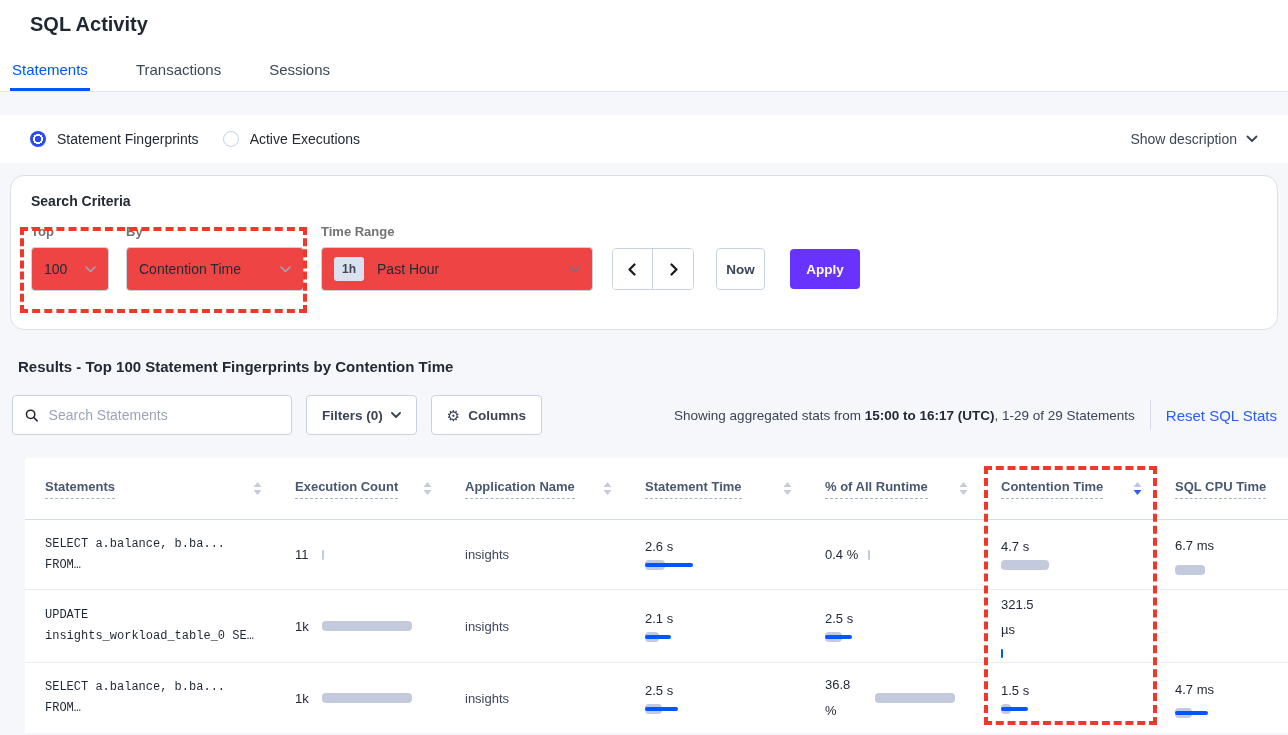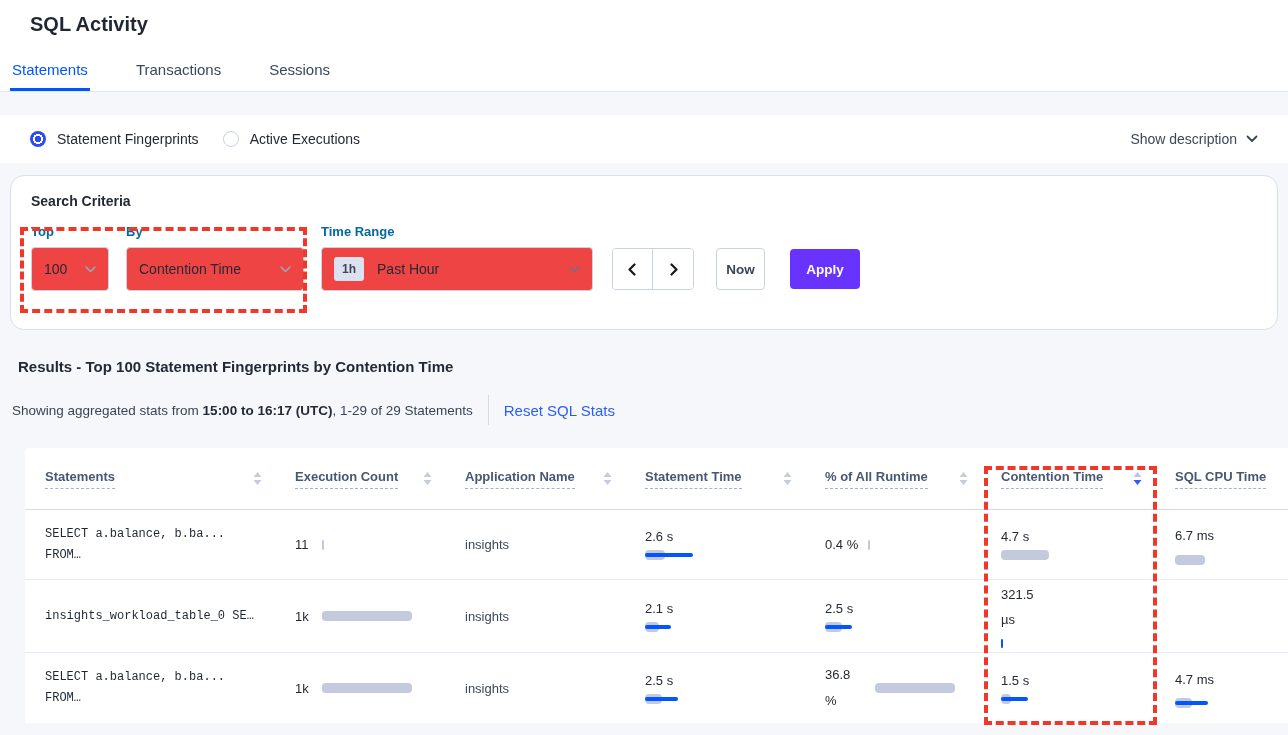--- a/index.html
+++ b/index.html
@@ -20,21 +20,21 @@
   .radio-option { display:flex; align-items:center; gap:11px; margin-right:24px; font-size:14px; color:#242a35; cursor:pointer; }
   .radio-circle { width:16px; height:16px; border-radius:50%; flex:0 0 auto; }
   .radio-circle.selected { background:radial-gradient(circle,#2b4cf2 0,#2b4cf2 3px,#fff 3px,#fff 5px,#2b4cf2 5px,#2b4cf2 9px); }
   .radio-circle.unselected { border:1px solid #c9d2e0; background:#fff; }
   .show-desc { display:flex; align-items:center; gap:9px; font-size:14px; color:#3c4758; cursor:pointer; }
   
   .criteria-card { background:#fff; border:1px solid #d9dfeb; border-radius:14px; margin:12px 10px 0; height:155px; padding:17px 20px; }
   .criteria-heading { font-size:14px; font-weight:700; color:#242a35; margin-bottom:15px; }
   .criteria-row { display:flex; align-items:flex-end; }
   .field { margin-right:17px; }
-  .field-label { font-size:13px; font-weight:700; color:#0369a1; margin-bottom:8px; }
+  .field-label { font-size:13px; font-weight:700; color:#737373; margin-bottom:8px; }
   .select { height:44px; border:1px solid #c9d2e0; border-radius:4px; background:#ef4444; display:flex; align-items:center; justify-content:space-between; padding:0 12px; font-size:14px; color:#242a35; cursor:pointer; }
   .select-left { display:flex; align-items:center; }
   .w-top { width:78px; } .w-by { width:178px; } .w-range { width:272px; }
   .range-badge { background:#dbe1ee; border-radius:3px; font-size:12px; font-weight:700; color:#3c4758; padding:5px 8px; margin-right:13px; }
   .arrow-group { display:flex; height:42px; border:1px solid #c9d2e0; border-radius:4px; background:#fff; margin:0 22px 1px 2px; overflow:hidden; }
   .arrow-btn { width:40px; display:flex; align-items:center; justify-content:center; cursor:pointer; background:#fff; border:none; }
   .arrow-btn:first-child { border-right:1px solid #c9d2e0; }
   .btn-now { height:42px; width:49px; background:#fff; border:1px solid #c9d2e0; border-radius:4px; font-size:13.5px; font-weight:700; color:#394455; cursor:pointer; margin:0 25px 1px 0; font-family:inherit; }
   .btn-apply { height:40px; width:70px; background:#6933ff; border:none; border-radius:4px; font-size:13.5px; font-weight:700; color:#fff; cursor:pointer; margin-bottom:2px; font-family:inherit; }
   
@@ -153,20 +153,39 @@
       </button>
     </div>
     <button class="btn-now">Now</button>
     <button class="btn-apply">Apply</button>
   </div>
 </div>
 
 <div class="results-heading">Results - Top 100 Statement Fingerprints by Contention Time</div>
 
 <div class="controls-row">
+  <div class="controls-left">
+    <div class="search-box">
+      <svg width="15" height="15" viewBox="0 0 15 15">
+          <circle cx="6.2" cy="6.2" r="4.6" fill="none" stroke="#242a35" stroke-width="1.7"></circle>
+          <line x1="9.8" y1="9.8" x2="13.4" y2="13.4" stroke="#242a35" stroke-width="1.7" stroke-linecap="round"></line>
+        </svg>
+      <input type="text" placeholder="Search Statements" style="">
+    </div>
+    <div class="btn-white">
+      <span>Filters (0)</span>
+      <svg width="10" height="7" viewBox="0 0 10 7">
+          <path d="M1 1 L5 5 L9 1" fill="none" stroke="#394455" stroke-width="1.8" stroke-linecap="round" stroke-linejoin="round"></path>
+        </svg>
+    </div>
+    <div class="btn-white">
+      <span class="gear-glyph">⚙</span>
+      <span>Columns</span>
+    </div>
+  </div>
   <div class="controls-right">
     <span class="stats-text"><span>Showing aggregated stats from </span><b>15:00 to 16:17 (UTC)</b><span>, 1-29 of 29 Statements</span></span>
     <span class="v-divider"></span>
     <span class="reset-link">Reset SQL Stats</span>
   </div>
 </div>
 
 <div class="table-card">
   <div class="tgrid thead">
     <div class="th">
@@ -251,20 +270,21 @@
     <div>
       <div class="val val-cpu">6.7 ms</div>
       <div class="bar-wrap" style="width: 30px;">
           <span class="bar-g" style="width: 30px;"></span>
         </div>
     </div>
   </div>
 
   <div class="tgrid trow h73">
     <div class="cell-statement">
+      <div>UPDATE</div>
       <div>insights_workload_table_0 SE…</div>
     </div>
     <div class="cell-exec">
       <span class="val">1k</span>
       <span class="bar-wrap" style="width: 90px;">
           <span class="bar-g" style="width: 90px;"></span>
         </span>
     </div>
     <div class="cell-app">insights</div>
     <div>

